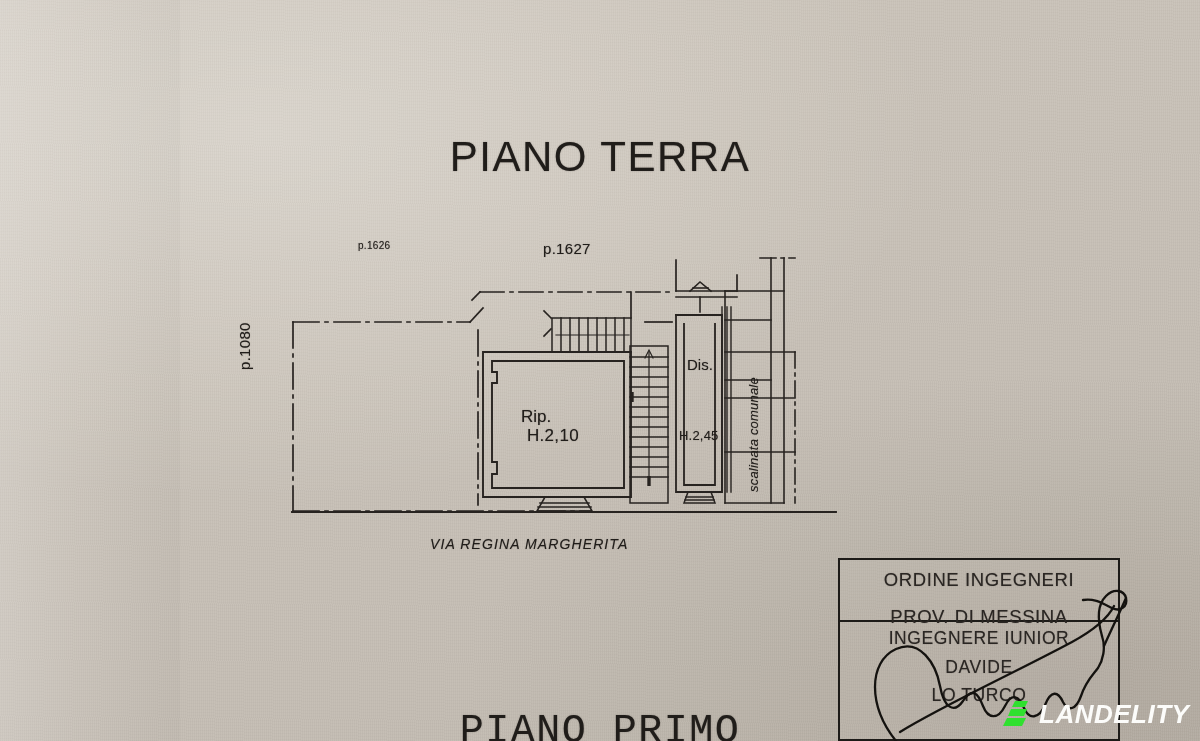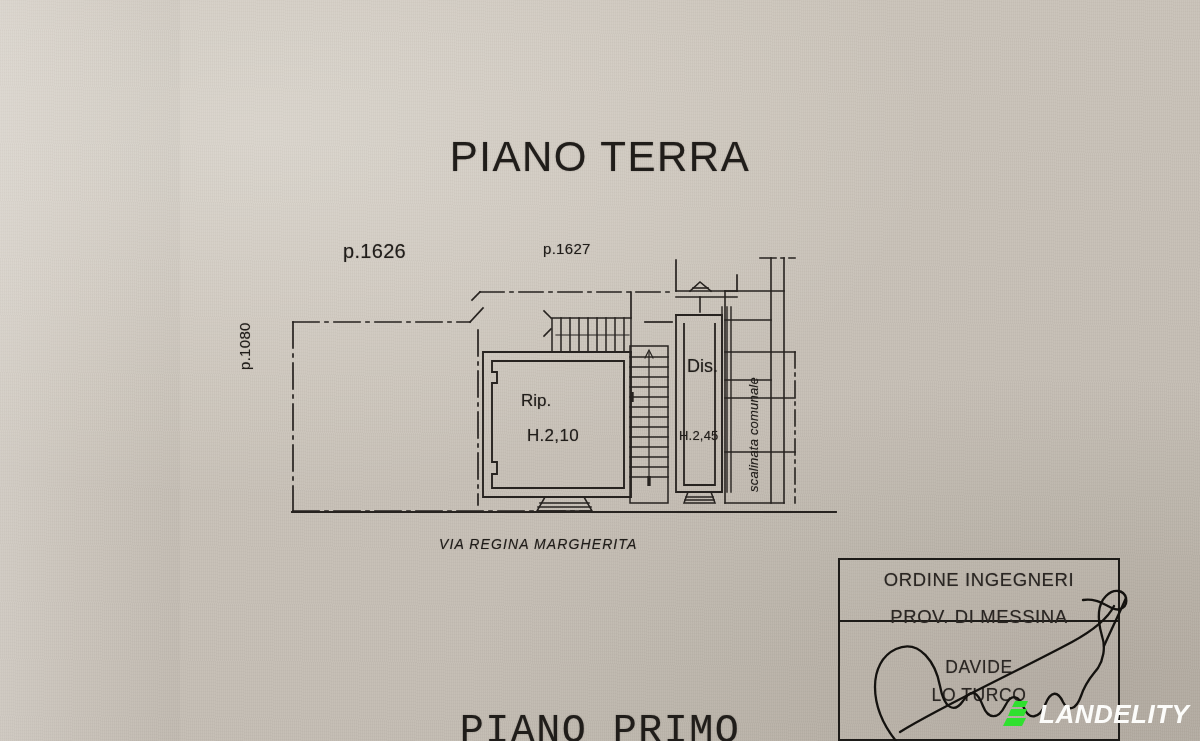--- a/index.html
+++ b/index.html
@@ -31,38 +31,38 @@
   }
   #title .t1{
     font-size:42px;letter-spacing:1.5px;color:#201d1a;font-weight:400;
     line-height:1;text-shadow:0 0 1.2px rgba(40,35,30,.55);
   }
   #title .t2{
     font-size:26px;color:#201d1a;margin-top:12px;line-height:1;
     text-shadow:0 0 1.1px rgba(40,35,30,.5);
   }
   .lbl{position:absolute;color:#201d1a;text-shadow:0 0 1px rgba(45,40,35,.5);}
-  #p1626{left:343px;top:240px;font-size:20px;letter-spacing:.3px;}
+  #p1626{left:358px;top:240px;font-size:10px;letter-spacing:.3px;}
   #p1627{left:543px;top:240px;font-size:15px;letter-spacing:.3px;}
   #p1080{
     left:236px;top:370px;font-size:15px;letter-spacing:.3px;
     transform:rotate(-90deg);transform-origin:left top;
     white-space:nowrap;
   }
-  #rip{left:521px;top:391px;font-size:17px;}
+  #rip{left:521px;top:407px;font-size:17px;}
   #h210{left:527px;top:426px;font-size:17px;letter-spacing:.3px;}
-  #dis{left:687px;top:356px;font-size:18px;}
+  #dis{left:687px;top:356px;font-size:15px;}
   #h245{left:679px;top:428px;font-size:13px;letter-spacing:.2px;}
   #scal{
     left:746px;top:492px;font-size:13px;font-style:italic;
     transform:rotate(-90deg);transform-origin:left top;white-space:nowrap;
     letter-spacing:.2px;
   }
   #via{
-    left:439px;top:536px;font-size:14px;font-style:italic;letter-spacing:1.1px;
+    left:430px;top:536px;font-size:14px;font-style:italic;letter-spacing:1.1px;
   }
   #pianoprimo{
     position:absolute;left:0;right:0;top:712px;text-align:center;
     font-size:40px;letter-spacing:1.5px;color:#201d1a;
     text-shadow:0 0 1.2px rgba(40,35,30,.5);
     overflow:hidden;height:29px;line-height:1;font-family:Liberation Mono, monospace;
   }
   
   #stamp{
     position:absolute;left:838px;top:558px;width:282px;height:183px;
@@ -240,20 +240,21 @@
 <div class="lbl" id="h245">H.2,45</div>
 <div class="lbl" id="scal">scalinata comunale</div>
 <div class="lbl" id="via">VIA REGINA MARGHERITA</div>
 
 <div id="pianoprimo">PIANO PRIMO</div>
 
 <div id="stamp">
   <div class="divider"></div>
   <div class="l s1">ORDINE INGEGNERI</div>
   <div class="l s2">PROV. DI MESSINA</div>
+  <div class="l s3">INGEGNERE IUNIOR</div>
   <div class="l s4">DAVIDE</div>
   <div class="l s5">LO TURCO</div>
 </div>
 
 <svg id="signature" width="290" height="185" viewBox="0 0 290 185">
   <g fill="none" stroke="#14120f" stroke-width="2.3" stroke-linecap="round" stroke-linejoin="round">
     <path d="M34,185 C6,150 6,106 34,93 C58,82 74,108 78,130
              C82,152 92,158 101,145 C110,131 116,137 121,150
              C126,163 136,164 143,150 C150,136 157,140 162,152
              C167,164 177,163 183,149 C189,134 196,135 201,146

